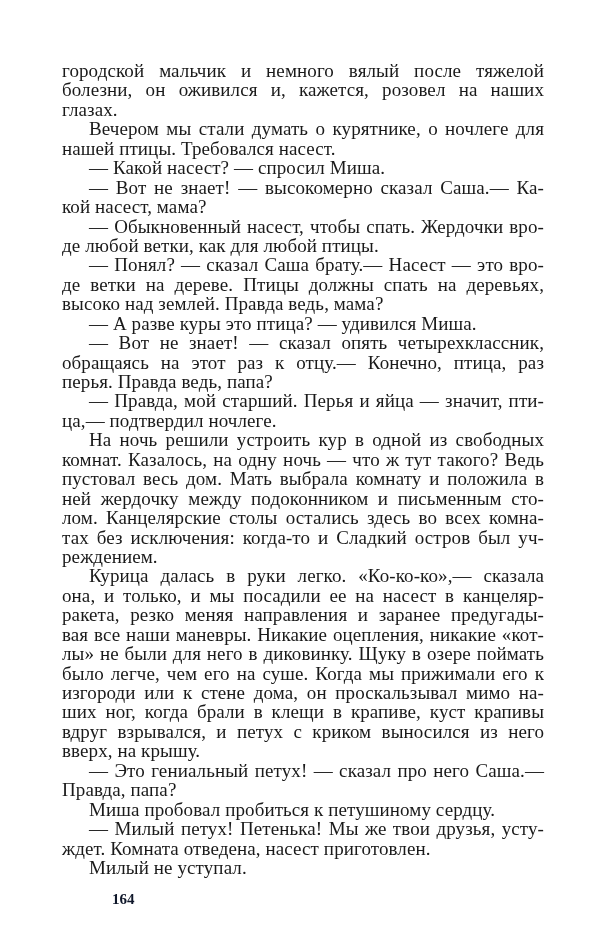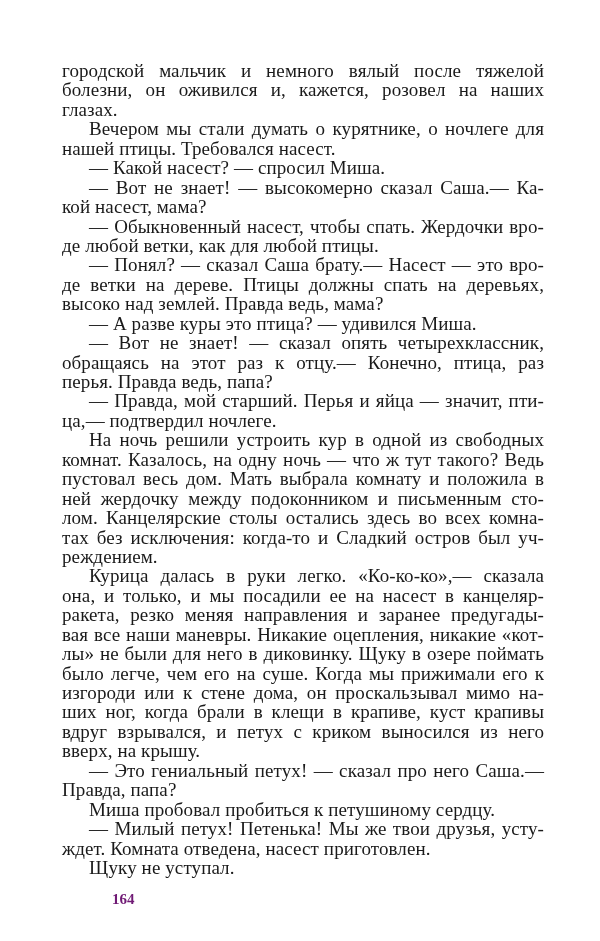--- a/index.html
+++ b/index.html
@@ -37,21 +37,21 @@
     .line.indent {
       padding-left: 27px;
     }
     .page-number {
       position: absolute;
       left: 112px;
       top: 891px;
       font-size: 15px;
       font-weight: bold;
       font-family: "Liberation Serif", "DejaVu Serif", serif;
-      color: #701a75;
+      color: #0f172a;
     }
   </style>
 </head>
 <body>
 
 <div class="page" id="page-body">
     <span class="line">городской мальчик и немного вялый после тяжелой</span>
     <span class="line">болезни, он оживился и, кажется, розовел на наших</span>
     <span class="line last">глазах.</span>
     <span class="line indent">Вечером мы стали думать о курятнике, о ночлеге для</span>
@@ -85,16 +85,16 @@
     <span class="line">было легче, чем его на суше. Когда мы прижимали его к</span>
     <span class="line">изгороди или к стене дома, он проскальзывал мимо на-</span>
     <span class="line">ших ног, когда брали в клещи в крапиве, куст крапивы</span>
     <span class="line">вдруг взрывался, и петух с криком выносился из него</span>
     <span class="line last">вверх, на крышу.</span>
     <span class="line indent">— Это гениальный петух! — сказал про него Саша.—</span>
     <span class="line last">Правда, папа?</span>
     <span class="line indent last">Миша пробовал пробиться к петушиному сердцу.</span>
     <span class="line indent">— Милый петух! Петенька! Мы же твои друзья, усту-</span>
     <span class="line last">ждет. Комната отведена, насест приготовлен.</span>
-    <span class="line indent last">Щуку не уступал.</span>
+    <span class="line indent last">Милый не уступал.</span>
   </div>
 
 <div class="page-number">164</div>
 
 </body></html>

